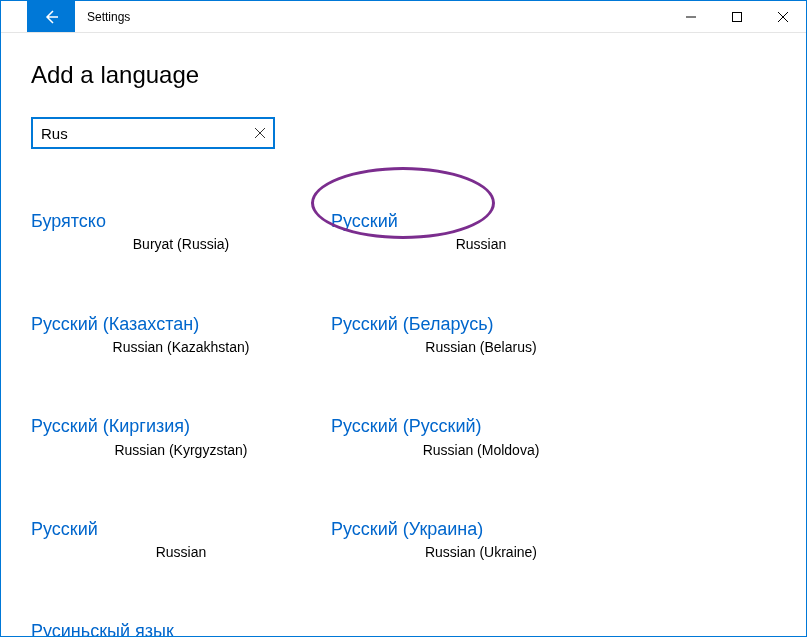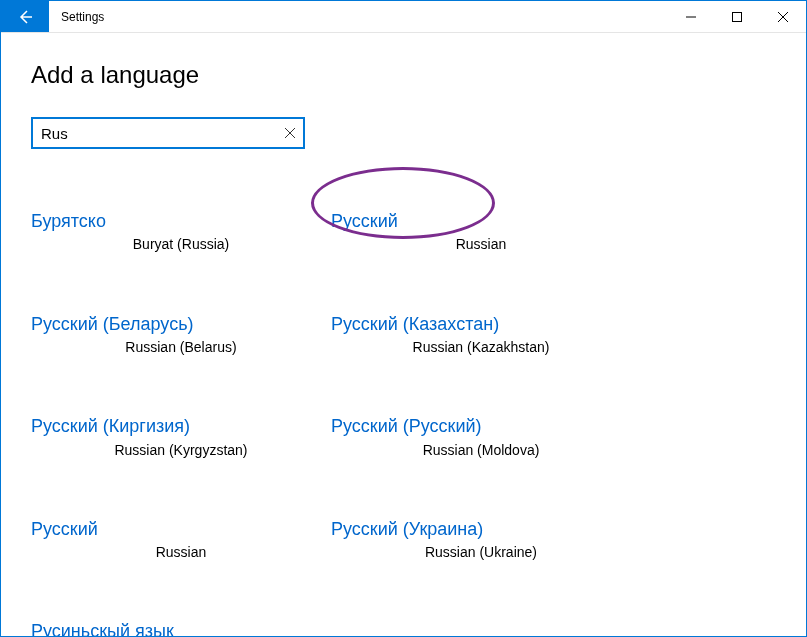--- a/index.html
+++ b/index.html
@@ -15,20 +15,21 @@
       overflow: hidden;
       border: 1px solid #0078d7;
       position: relative;
     }
     .titlebar {
       height: 32px;
       display: flex;
       align-items: stretch;
       background: #fff;
       border-bottom: 1px solid #e5e5e5;
+      padding-left: 26px;
     }
     .back-button {
       width: 48px;
       background: #0078d7;
       display: flex;
       align-items: center;
       justify-content: center;
       cursor: pointer;
     }
     .back-button svg {
@@ -67,21 +68,21 @@
       padding: 28px 30px 0 30px;
     }
     .page-heading {
       font-size: 24px;
       font-weight: 400;
       color: #000;
       margin-bottom: 28px;
     }
     .search-wrap {
       position: relative;
-      width: 274px;
+      width: 244px;
       margin-bottom: 28px;
     }
     .search-input {
       width: 100%;
       height: 32px;
       border: 2px solid #0078d7;
       padding: 0 30px 0 8px;
       font-size: 15px;
       font-family: inherit;
       outline: none;
@@ -178,28 +179,28 @@
   <div class="lang-grid" id="lang-grid">
       <div class="lang-item">
         <div class="lang-native">Бурятско</div>
         <div class="lang-english">Buryat (Russia)</div>
       </div>
       <div class="lang-item">
         <div class="lang-native">Русский</div>
         <div class="lang-english">Russian</div>
       </div>
       <div class="lang-item">
+        <div class="lang-native">Русский (Казахстан)</div>
+        <div class="lang-english">Russian (Kazakhstan)</div>
+      </div>
+      <div class="lang-item">
         <div class="lang-native">Русский (Беларусь)</div>
         <div class="lang-english">Russian (Belarus)</div>
       </div>
       <div class="lang-item">
-        <div class="lang-native">Русский (Казахстан)</div>
-        <div class="lang-english">Russian (Kazakhstan)</div>
-      </div>
-      <div class="lang-item">
         <div class="lang-native">Русский (Киргизия)</div>
         <div class="lang-english">Russian (Kyrgyzstan)</div>
       </div>
       <div class="lang-item">
         <div class="lang-native">Русский (Русский)</div>
         <div class="lang-english">Russian (Moldova)</div>
       </div>
       <div class="lang-item">
         <div class="lang-native">Русский</div>
         <div class="lang-english">Russian</div>

